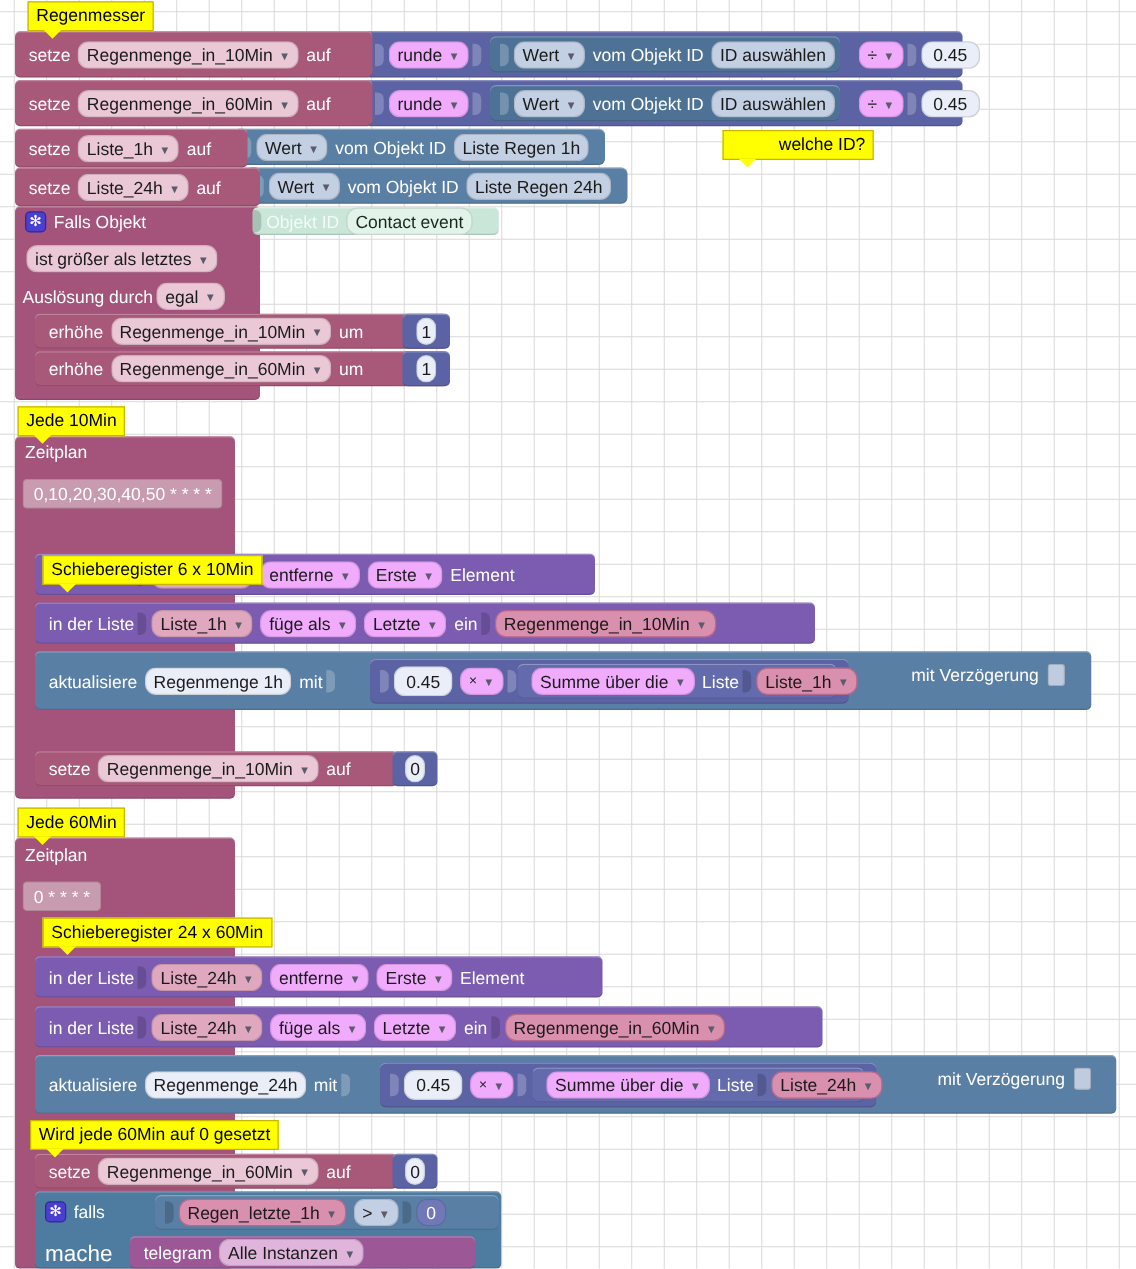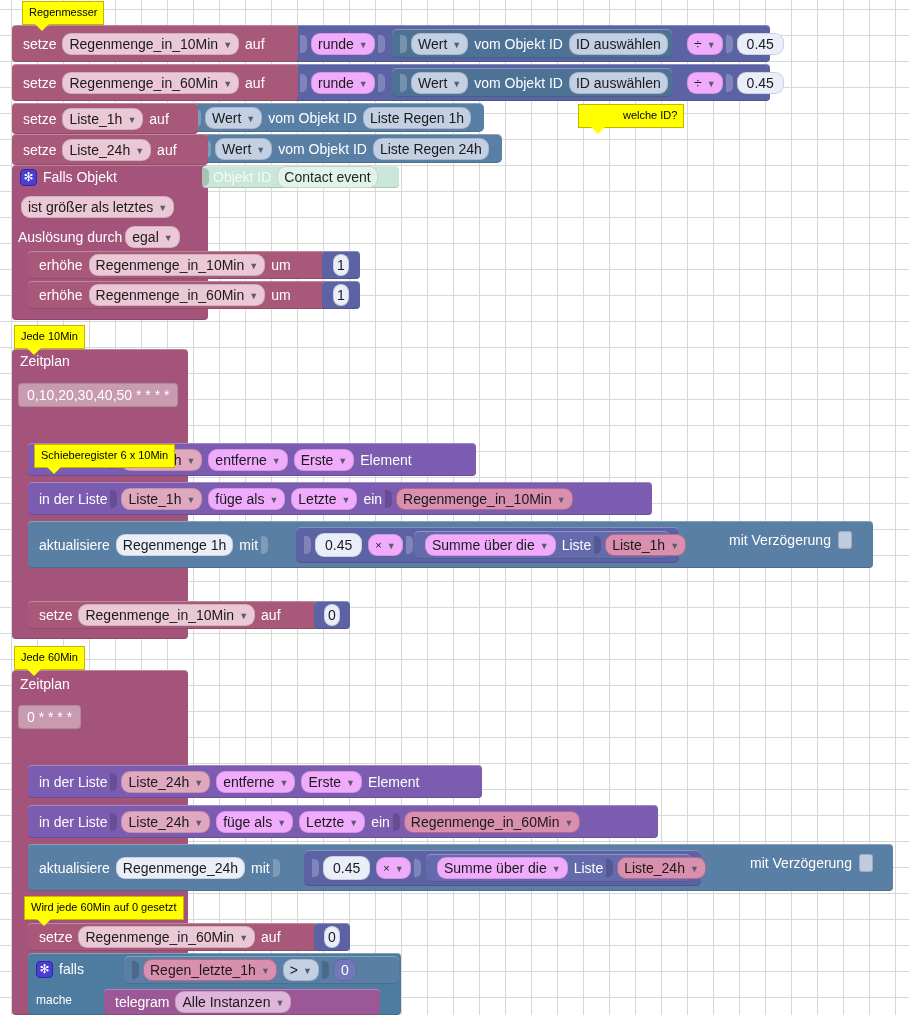--- a/index.html
+++ b/index.html
@@ -93,21 +93,21 @@
   .notch.lt { background: rgba(255,255,255,0.22); }
 
   .lbl { padding: 0 3px; }
 
   
   .cmt {
     position: absolute;
     background: #FFFF00;
     border: 1px solid #c9b400;
     color: #000;
-    font-size: 11px;
+    font-size: 14px;
     padding: 1px 6px 2px 6px;
     line-height: 19px;
     white-space: nowrap;
     z-index: 40;
   }
   .cmt::after {
     content:"";
     position:absolute;
     left: 12px; bottom: -7px;
     width: 0; height: 0;
@@ -405,20 +405,23 @@
   <div class="cmt" style="left:14px; top:646px;">
     <span>Jede 60Min</span>
   </div>
 
   <div class="blk c-ctrl" style="left:12px; top:670px; width:176px; height:345px; border-radius:4px; display:block; padding:0;"></div>
   <div style="position:absolute; left:20px; top:676px; color:#fff; font-size:14px;">Zeitplan</div>
   <div style="position:absolute; left:15px; top:705px;">
     <span class="f" style="background:#C99BB0; color:#fff; border-radius:4px; padding:2px 8px;">0 * * * *</span>
   </div>
 
+  <div class="cmt" style="left:34px; top:734px;">
+    <span>Schieberegister 24 x 60Min</span>
+  </div>
 
   <div class="blk c-list" style="left:28px; top:765px; width:454px; height:33px;">
     <span class="lbl">in der Liste</span>
     <span class="notch"></span>
     <span class="f" style="background:#E0A8BF;">
       <span>Liste_24h</span>
         <span class="car">▼</span>
     </span>
     <span class="f pale">
       <span>entferne</span>
@@ -514,21 +517,21 @@
         <span class="car">▼</span>
     </span>
     <span class="f grayblue">
       <span>&gt;</span>
         <span class="car">▼</span>
     </span>
     <span class="notch"></span>
     <span class="f num" style="background:#7078B8; color:#fff; padding:1px 7px;">0</span>
   </div>
 
-  <div style="position:absolute; left:36px; top:993px; color:#fff; font-size:12px;">mache</div>
+  <div style="position:absolute; left:36px; top:993px; color:#fff; font-size:18px;">mache</div>
   <div class="blk c-sendto" style="left:104px; top:989px; width:276px; height:26px;">
     <span class="lbl">telegram</span>
     <span class="f" style="background:#E0B5DC;">
       <span>Alle Instanzen</span>
         <span class="car">▼</span>
     </span>
   </div>
 
 </div>
 

